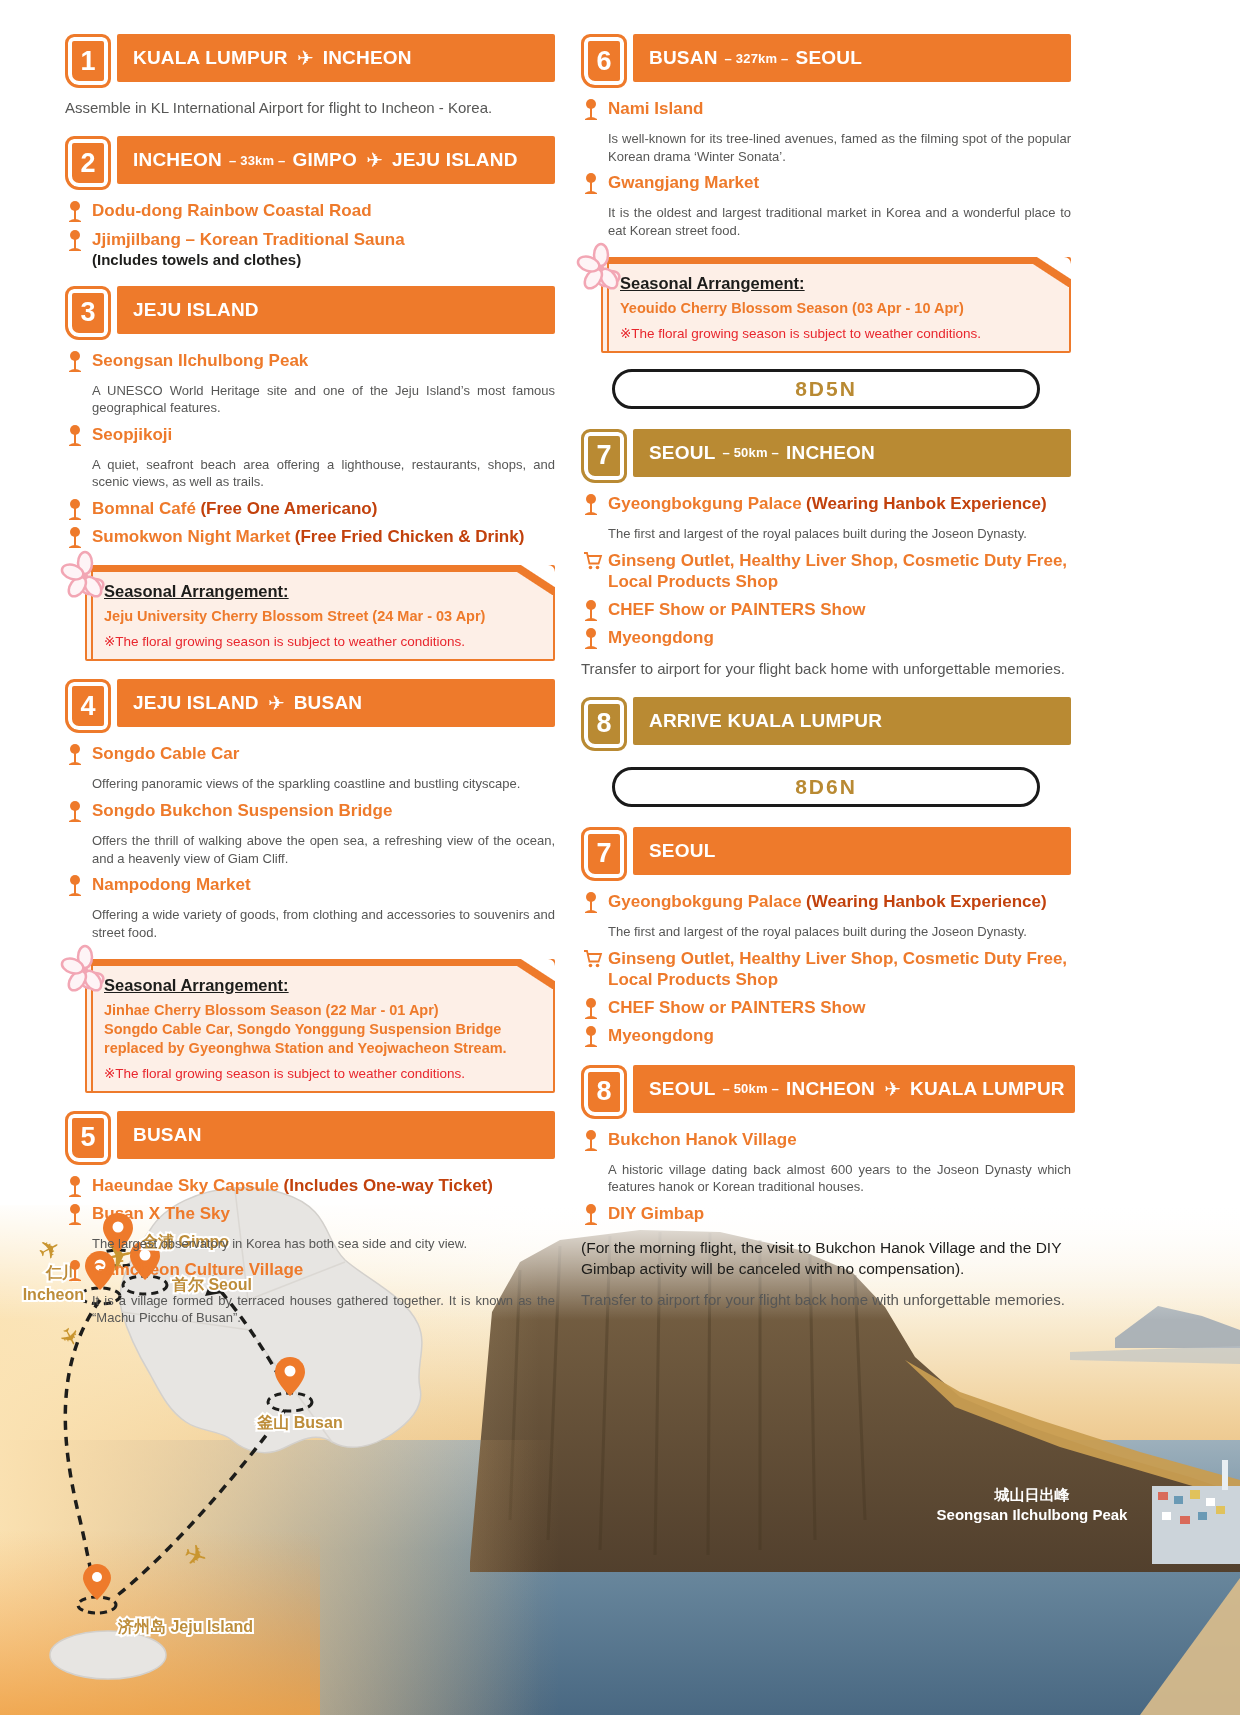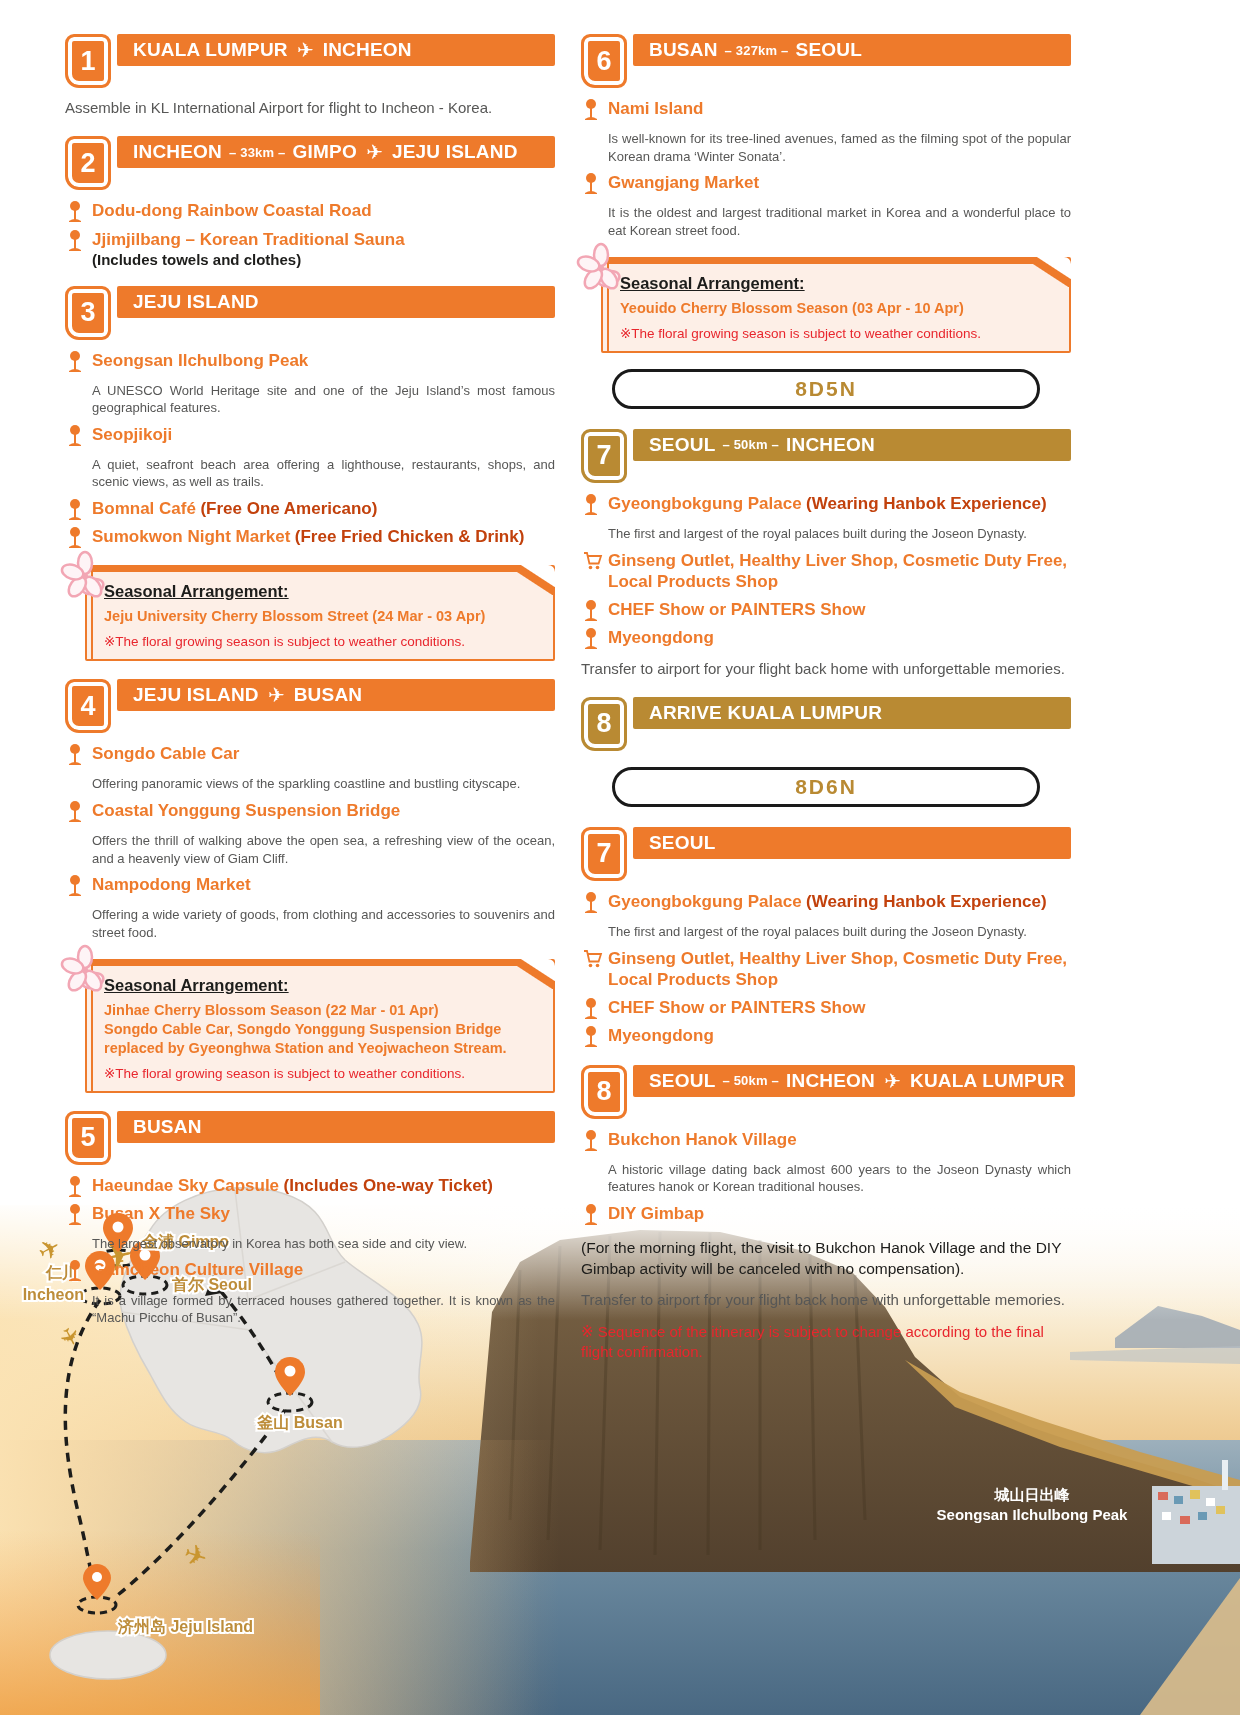--- a/index.html
+++ b/index.html
@@ -10,21 +10,21 @@
   
   .columns { position:absolute; top:34px; left:65px; width:1006px; display:flex; gap:26px; z-index:2; }
   .col { width:490px; }
 
   
   .day { display:flex; align-items:flex-start; margin:18px 0 10px 0; }
   .day:first-child { margin-top:0; }
   .num { flex:0 0 46px; height:54px; background:#ee7a2b; border-radius:9px 9px 9px 14px;
          box-shadow:inset 0 0 0 4px #fff, 0 0 0 0 #ee7a2b; border:3px solid #ee7a2b;
          color:#fff; font-weight:bold; font-size:27px; display:flex; align-items:center; justify-content:center; }
-  .bar { flex:1; margin-left:6px; height:32px; background:#ee7a2b; border-radius:2px;
+  .bar { flex:1; margin-left:6px; height:48px; background:#ee7a2b; border-radius:2px;
          display:flex; align-items:center; padding:0 10px 0 16px; color:#fff; font-weight:bold;
          font-size:19px; letter-spacing:.2px; white-space:nowrap; }
   .bar .dist { font-size:13px; font-weight:bold; margin:0 7px; }
   .bar .plane { font-size:20px; margin:0 9px; font-weight:normal; }
   .day.gold .num { background:#b98a33; border-color:#b98a33; }
   .day.gold .bar { background:#b98a33; }
 
   
   .item { position:relative; padding-left:27px; margin:7px 0 2px 0; }
   .item .icn { position:absolute; left:2px; top:1px; }
@@ -305,21 +305,21 @@
             </svg></span>
         <span class="iname">Songdo Cable Car</span>
         <div class="idesc">Offering panoramic views of the sparkling coastline and bustling cityscape.</div>
       </div>
       <div class="item">
         <span class="icn"><svg width="16" height="22">
               <circle cx="8" cy="5" r="5" fill="#ee7a2b"></circle>
               <rect x="7" y="9" width="2" height="10" fill="#ee7a2b"></rect>
               <path d="M2,20 Q8,16 14,20 L14,21 L2,21 Z" fill="#ee7a2b"></path>
             </svg></span>
-        <span class="iname">Coastal Yonggung Suspension Bridge</span>
+        <span class="iname">Songdo Bukchon Suspension Bridge</span>
         <div class="idesc">Offers the thrill of walking above the open sea, a refreshing view of the ocean, and a heavenly view of Giam Cliff.</div>
       </div>
       <div class="item">
         <span class="icn"><svg width="16" height="22">
               <circle cx="8" cy="5" r="5" fill="#ee7a2b"></circle>
               <rect x="7" y="9" width="2" height="10" fill="#ee7a2b"></rect>
               <path d="M2,20 Q8,16 14,20 L14,21 L2,21 Z" fill="#ee7a2b"></path>
             </svg></span>
         <span class="iname">Nampodong Market</span>
         <div class="idesc">Offering a wide variety of goods, from clothing and accessories to souvenirs and street food.</div>
@@ -543,16 +543,15 @@
         <span class="icn"><svg width="16" height="22">
               <circle cx="8" cy="5" r="5" fill="#ee7a2b"></circle>
               <rect x="7" y="9" width="2" height="10" fill="#ee7a2b"></rect>
               <path d="M2,20 Q8,16 14,20 L14,21 L2,21 Z" fill="#ee7a2b"></path>
             </svg></span>
         <span class="iname">DIY Gimbap</span>
       </div>
 
       <p class="para-bold">(For the morning flight, the visit to Bukchon Hanok Village and the DIY Gimbap activity will be canceled with no compensation).</p>
       <p class="para">Transfer to airport for your flight back home with unforgettable memories.</p>
-      <p class="para-red">※ Sequence of the itinerary is subject to change according to the final flight confirmation.</p>
     </div>
   </div>
 </div>
 
 </body></html>

